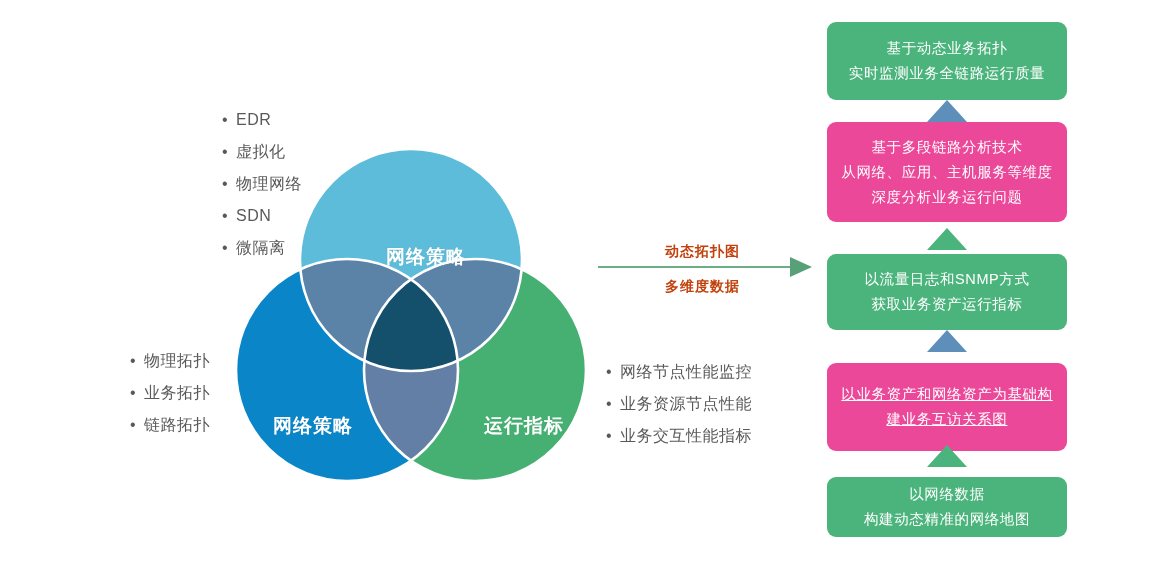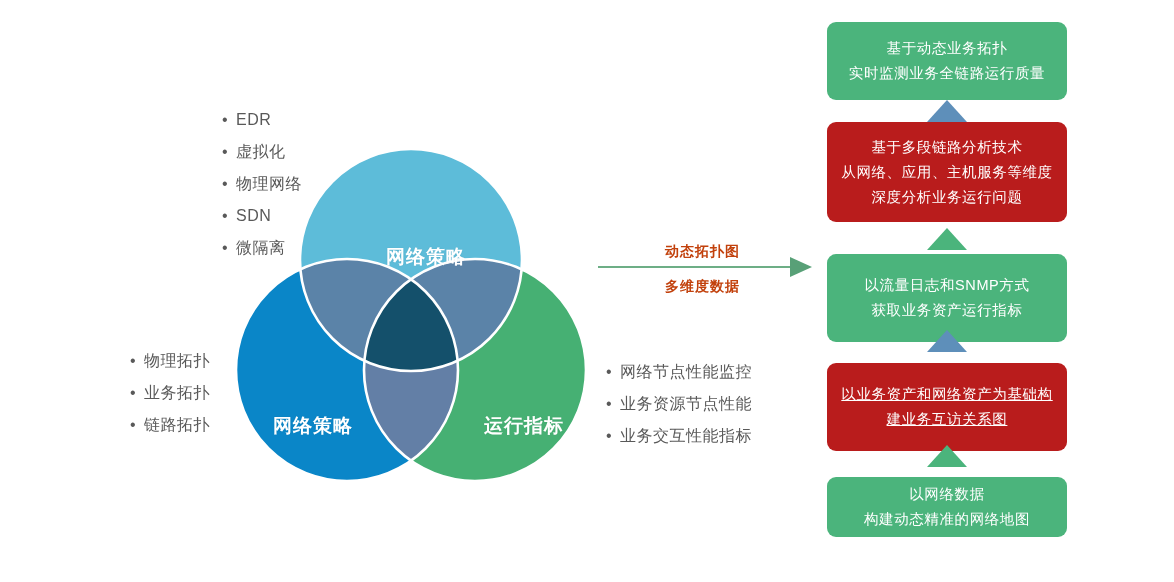--- a/index.html
+++ b/index.html
@@ -100,25 +100,25 @@
     letter-spacing: 0.6px;
     display: flex;
     flex-direction: column;
     align-items: center;
     justify-content: center;
     box-sizing: border-box;
     padding: 4px 8px;
   }
   .stack-box .line { display: block; white-space: nowrap; }
   .box-green { background: #4BB47C; }
-  .box-blue  { background: #b91c1c; }
+  .box-blue  { background: #ec4899; }
 
   #stack-box-0 { top: 22px;  height: 78px; }
   #stack-box-1 { top: 122px; height: 100px; }
-  #stack-box-2 { top: 254px; height: 88px; }
+  #stack-box-2 { top: 254px; height: 76px; }
   #stack-box-3 { top: 363px; height: 88px; text-decoration: underline; }
   #stack-box-4 { top: 477px; height: 60px; }
 
   .stack-arrow {
     position: absolute;
     left: 100px;
     width: 40px;
     height: 22px;
   }
   #stack-arrow-0 { top: 100px; }

